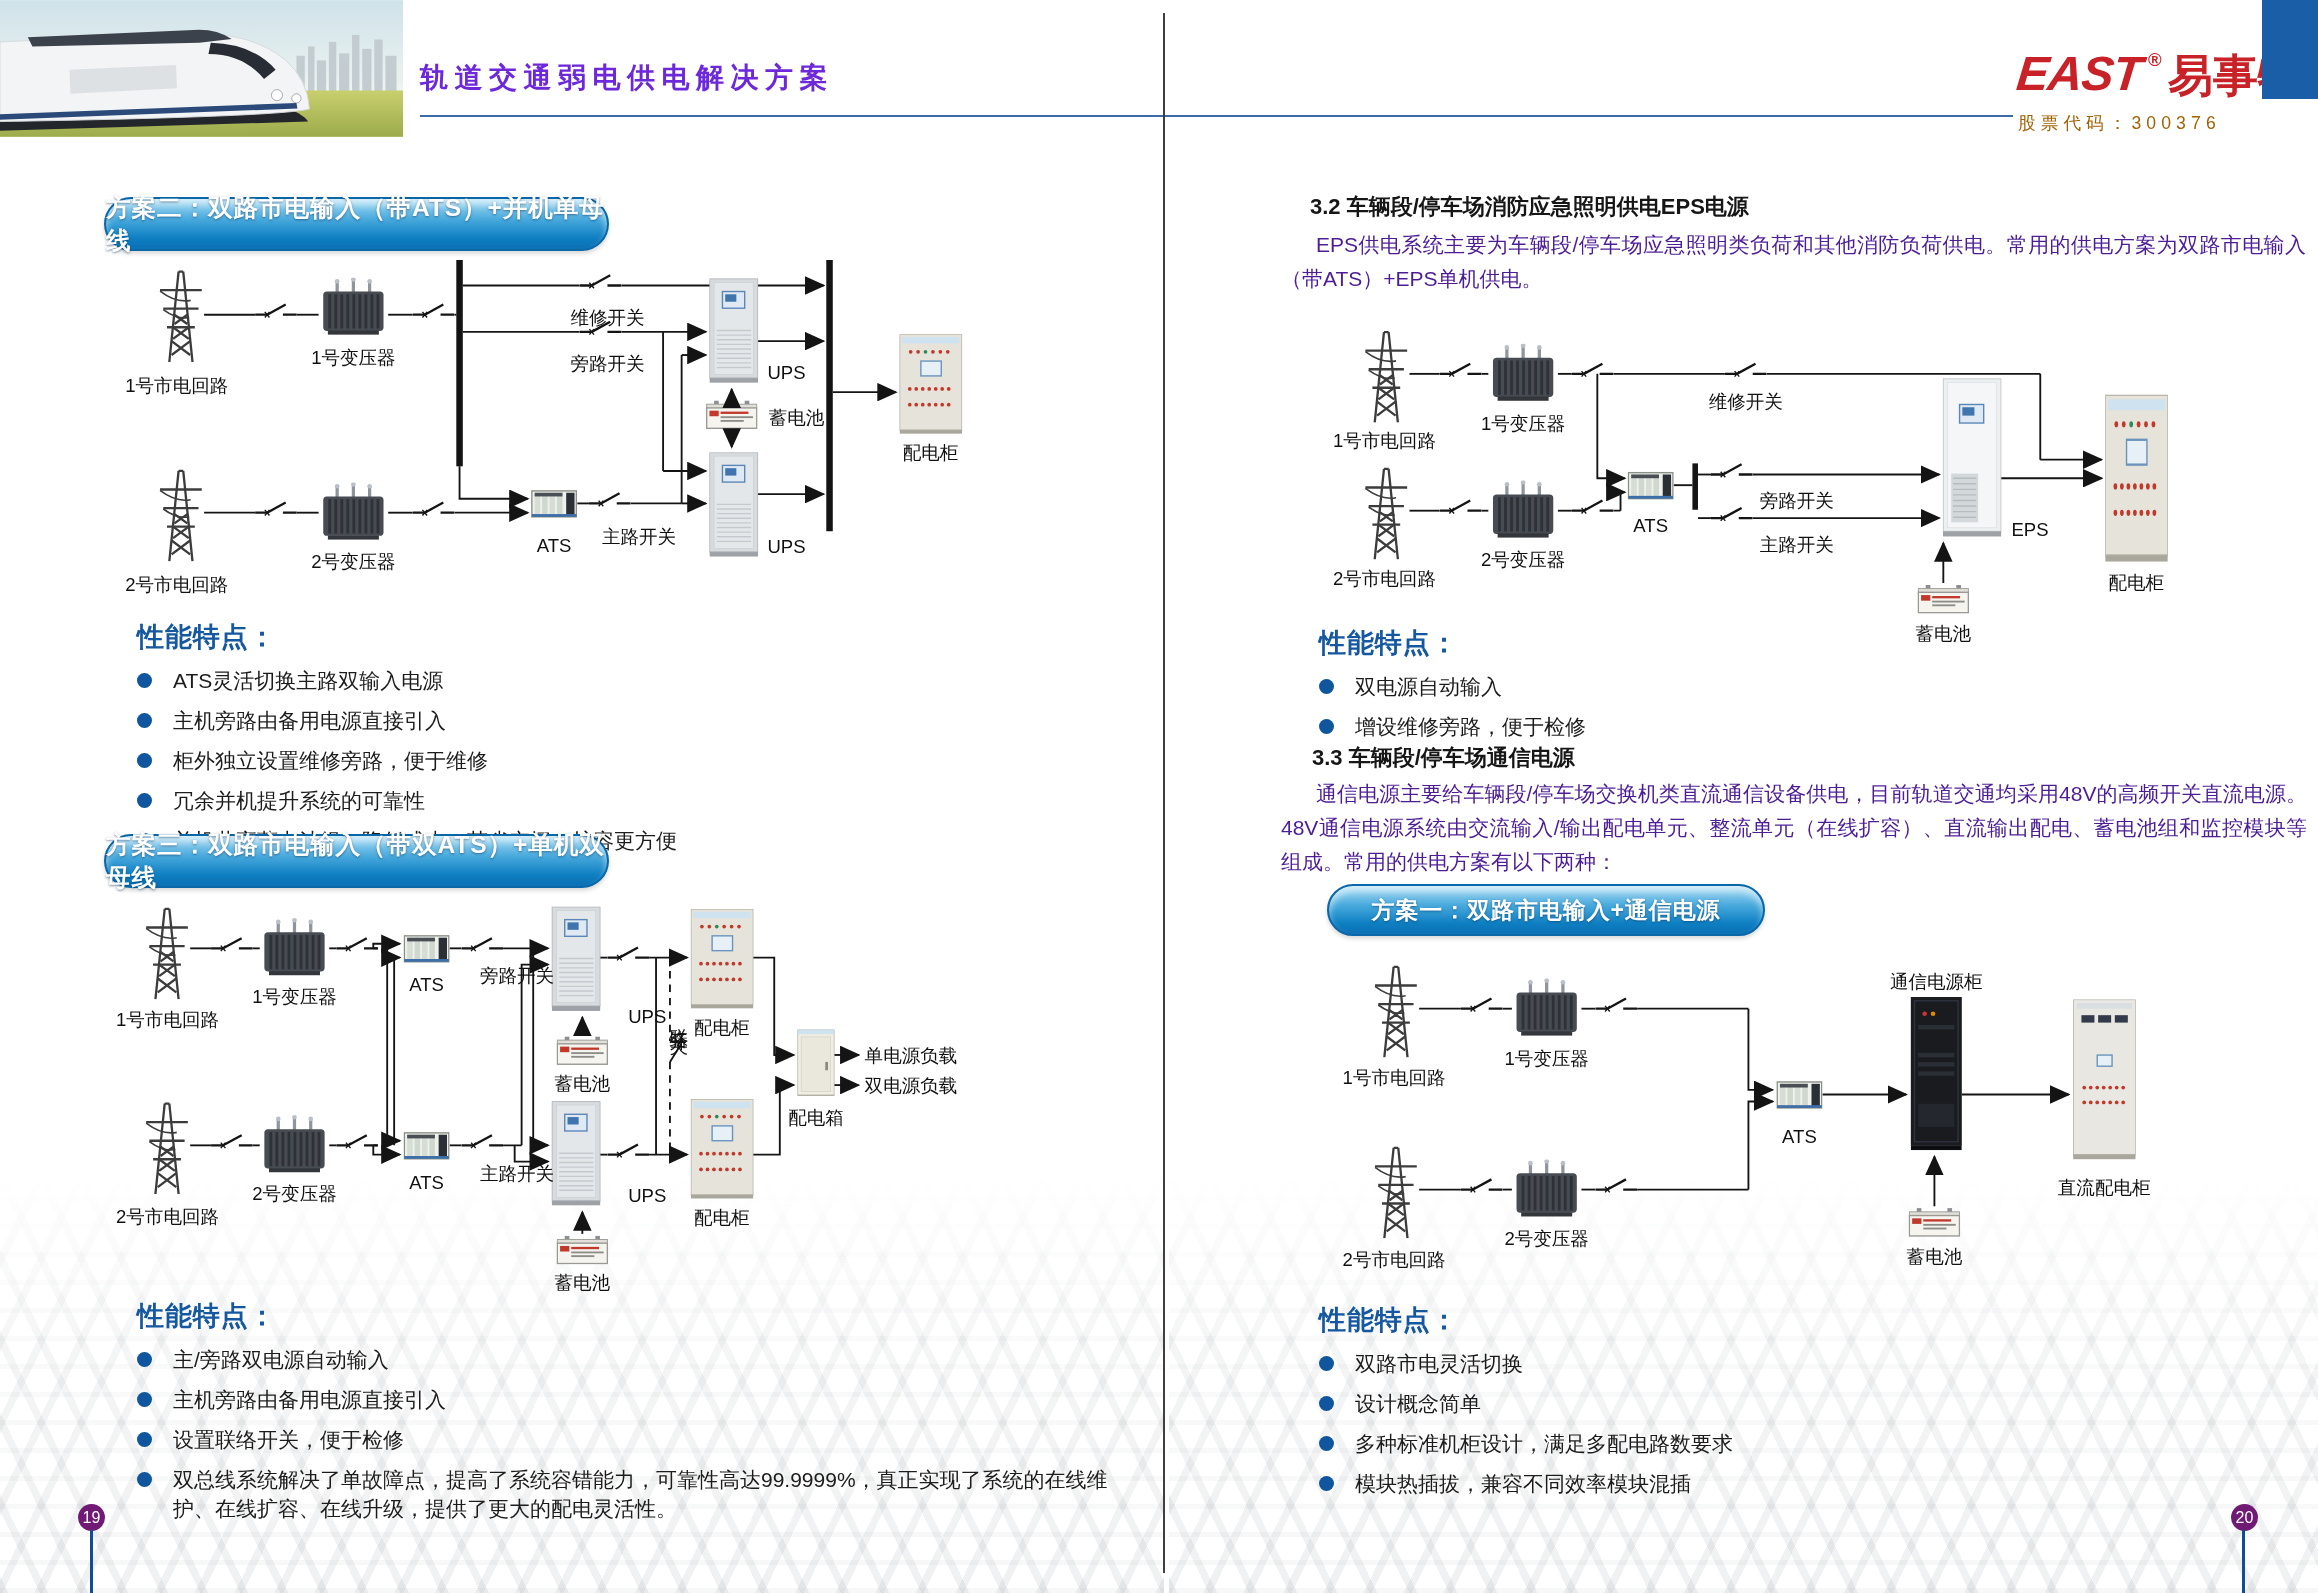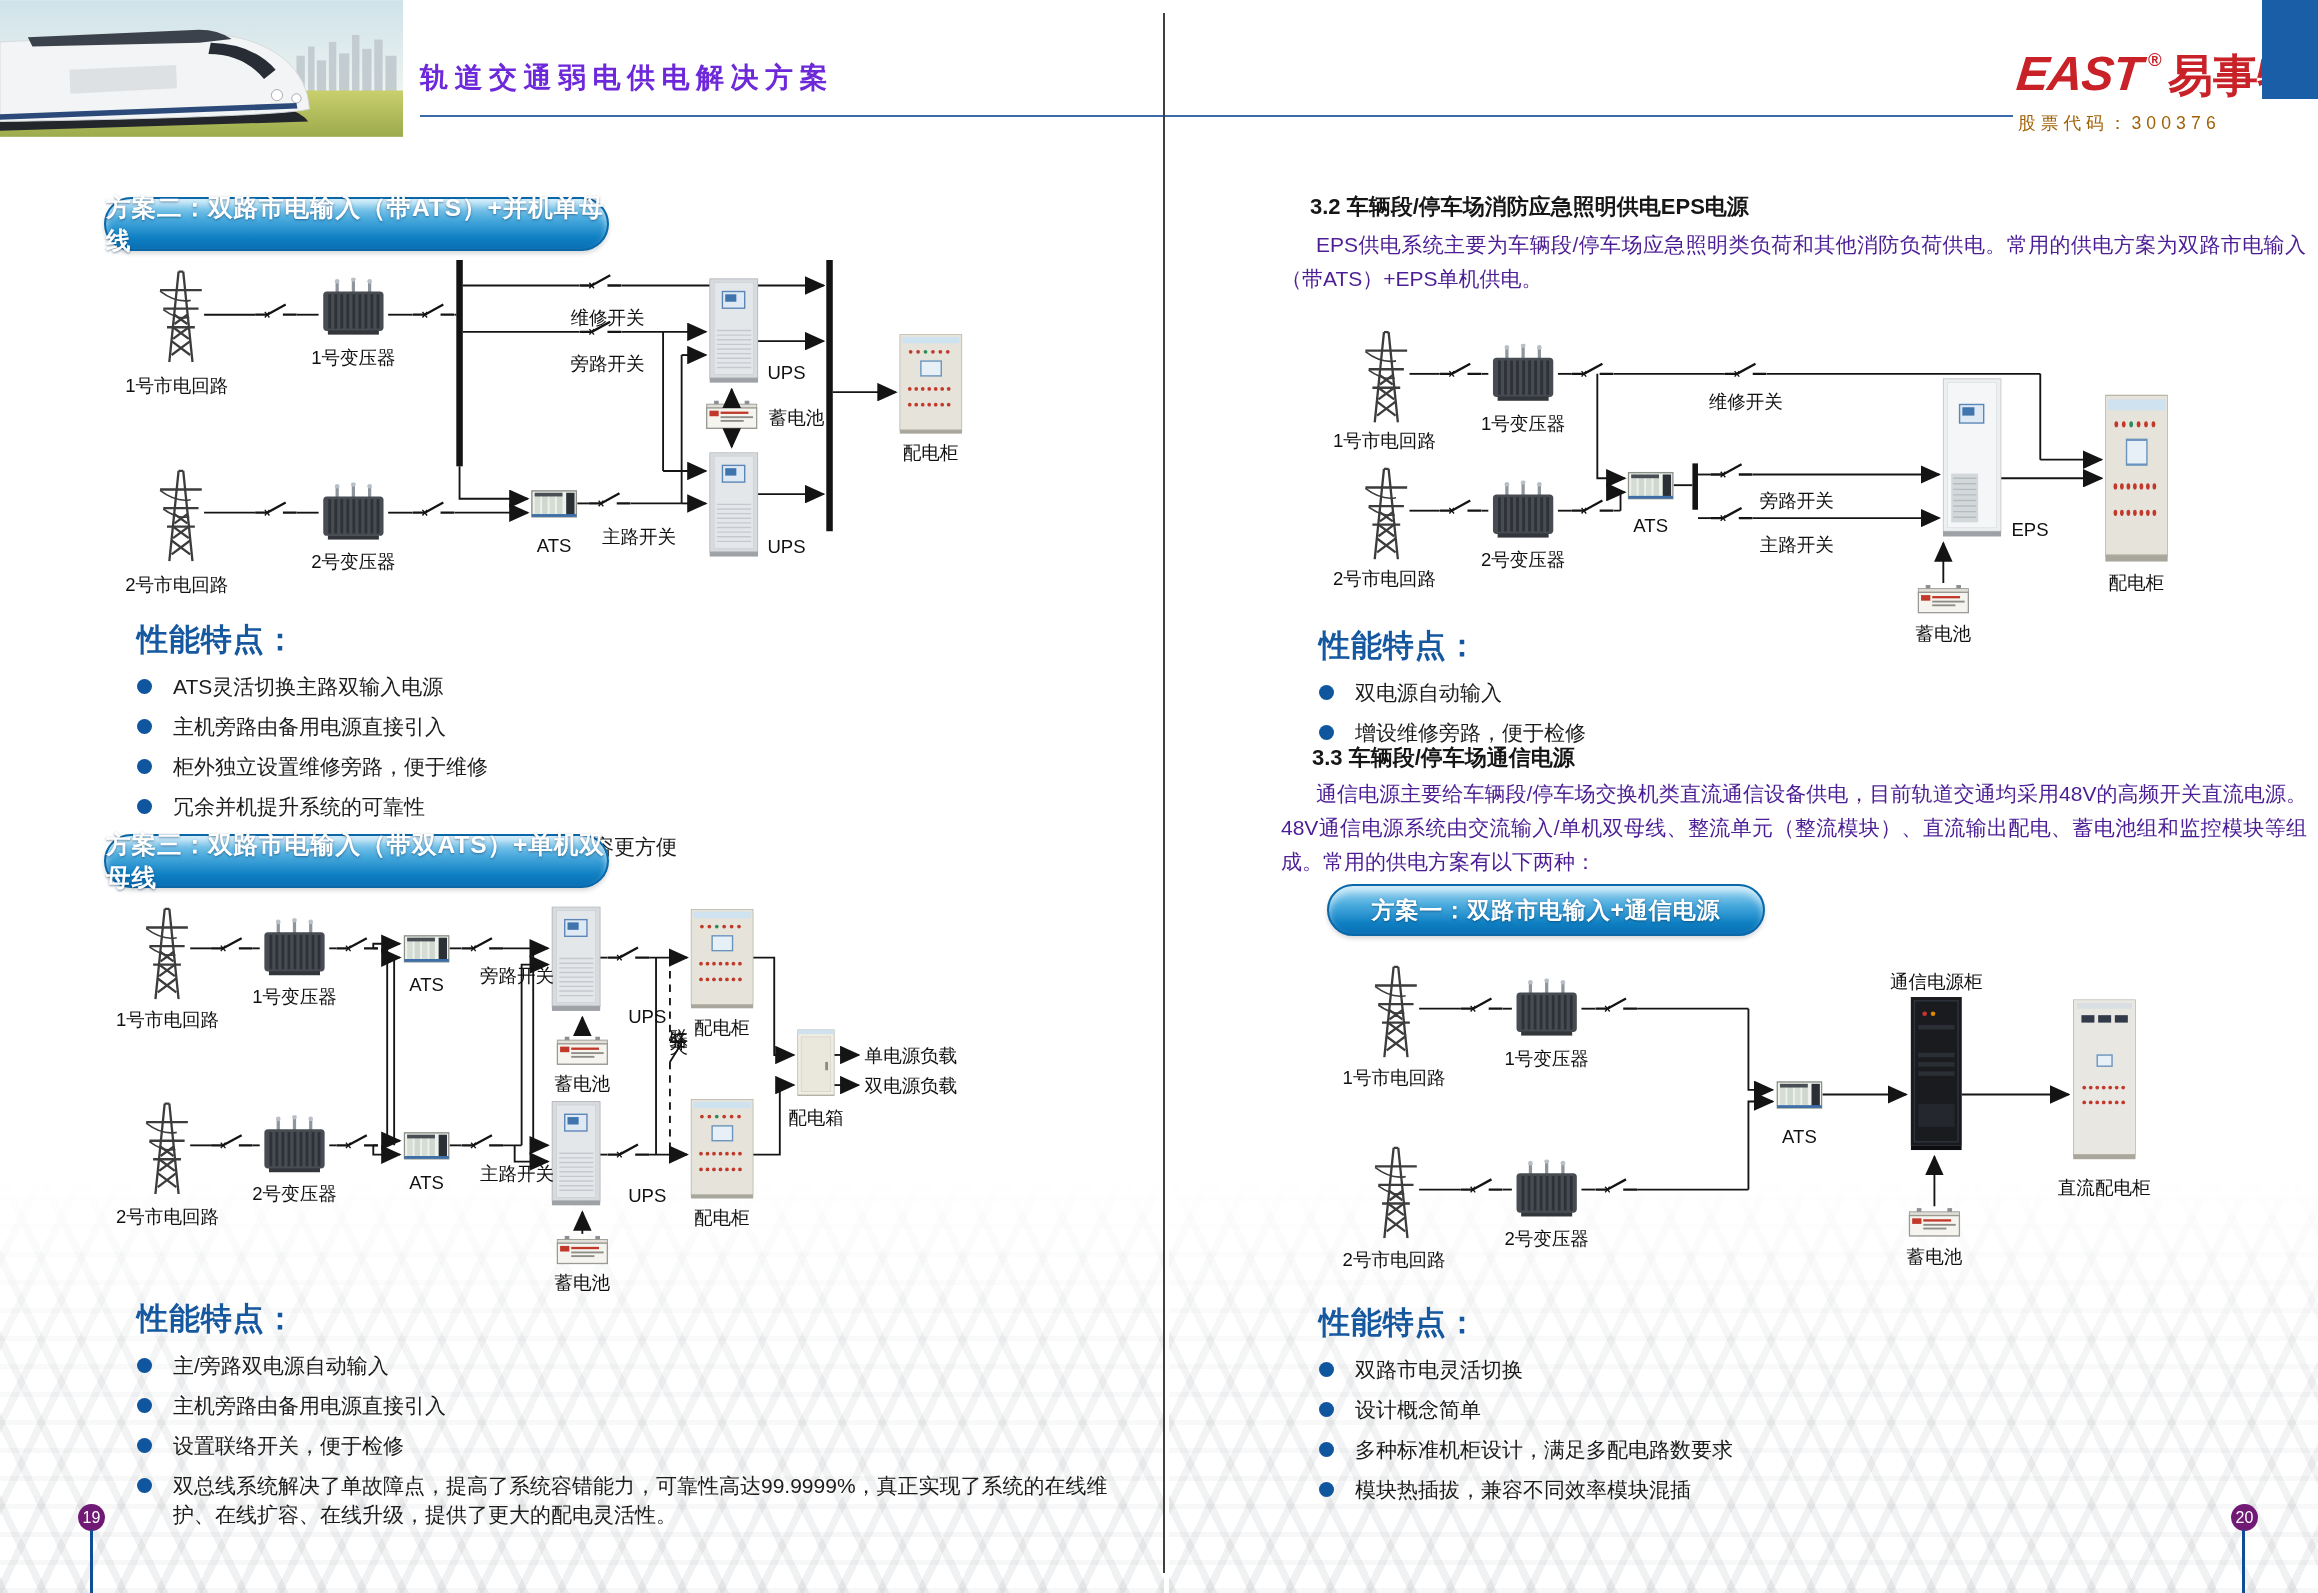--- a/index.html
+++ b/index.html
@@ -19,21 +19,21 @@
   .brand{display:flex;align-items:flex-start;gap:6.5px;color:#c82128;}
   .brand-en{font-size:48px;font-weight:900;font-style:italic;letter-spacing:-0.9px;transform:skewX(-6deg);}
   .brand-reg{font-size:18.5px;font-weight:bold;margin-top:2.8px;}
   .brand-cn{font-size:45px;font-weight:900;font-family:"Liberation Serif","DejaVu Serif",serif;}
   .stock{font-size:17.6px;color:#a16207;letter-spacing:5.1px;}
   .banner{display:flex;align-items:center;justify-content:center;border-radius:27px;
     border:2.3px solid #0a67a8;color:#fff;font-weight:bold;font-size:24.6px;letter-spacing:0.9px;
     background:linear-gradient(180deg,#a8dcf4 0%,#49aadd 40%,#0e7fc2 78%,#0a6fb4 100%);
     text-shadow:0 1.4px 2.3px rgba(0,40,80,.5);
     box-shadow:inset 0 5.6px 7.4px rgba(255,255,255,.55), 0 2.8px 4.6px rgba(0,0,0,.15);}
-  .feat-title{font-size:31px;font-weight:bold;color:#1558a0;letter-spacing:0.9px;}
+  .feat-title{font-size:27px;font-weight:bold;color:#1558a0;letter-spacing:0.9px;}
   .feat-list{margin:0;padding:0;list-style:none;}
   .feat-list li{display:flex;align-items:flex-start;gap:21px;margin-top:11px;
     font-size:21px;color:#1c1c1c;line-height:29px;}
   .feat-dot{flex:none;width:15px;height:15px;border-radius:50%;background:#10569e;margin-top:7px;}
   .sec-head{font-size:22px;font-weight:bold;color:#161616;}
   .body-text{font-size:21px;color:#4c1d95;line-height:34px;text-align:justify;}
   .indent{text-indent:35px;}
   .badge{width:27px;height:27px;border-radius:50%;background:#701a75;color:#fff;
     display:flex;align-items:center;justify-content:center;font-size:16px;font-weight:normal;text-align:right;}
   .badge-line{width:2.8px;background:#0f4e96;}
@@ -478,21 +478,21 @@
           <span>双电源自动输入</span>
         </li>
       <li>
           <span class="feat-dot"></span>
           <span>增设维修旁路，便于检修</span>
         </li>
     </ul>
   </div>
 
   <div class="abs sec-head" style="left:1312px;top:743px">3.3 车辆段/停车场通信电源</div>
-  <div class="abs body-text indent" style="left:1281px;top:777px;width:1026px">通信电源主要给车辆段/停车场交换机类直流通信设备供电，目前轨道交通均采用48V的高频开关直流电源。48V通信电源系统由交流输入/单机双母线、整流单元（整流模块）、直流输出配电、蓄电池组和监控模块等组成。常用的供电方案有以下两种：</div>
+  <div class="abs body-text indent" style="left:1281px;top:777px;width:1026px">通信电源主要给车辆段/停车场交换机类直流通信设备供电，目前轨道交通均采用48V的高频开关直流电源。48V通信电源系统由交流输入/输出配电单元、整流单元（在线扩容）、直流输出配电、蓄电池组和监控模块等组成。常用的供电方案有以下两种：</div>
 
   <div class="abs banner" style="left:1327px;top:884px;width:434px;height:48px;font-size:23px">方案一：双路市电输入+通信电源</div>
 
   <svg class="abs wire" style="left:1331px;top:946px" width="974" height="348" viewBox="0 0 2100 750">
     <use href="#tower" x="40" y="30" width="200" height="210"></use>
     <use href="#tower" x="40" y="420" width="200" height="210"></use>
     <use href="#tx" x="390" y="70" width="150" height="130"></use>
     <use href="#tx" x="390" y="460" width="150" height="130"></use>
     <path d="M190,135 H280"></path>
       <use href="#sw" x="280" y="110" width="90" height="50"></use>

